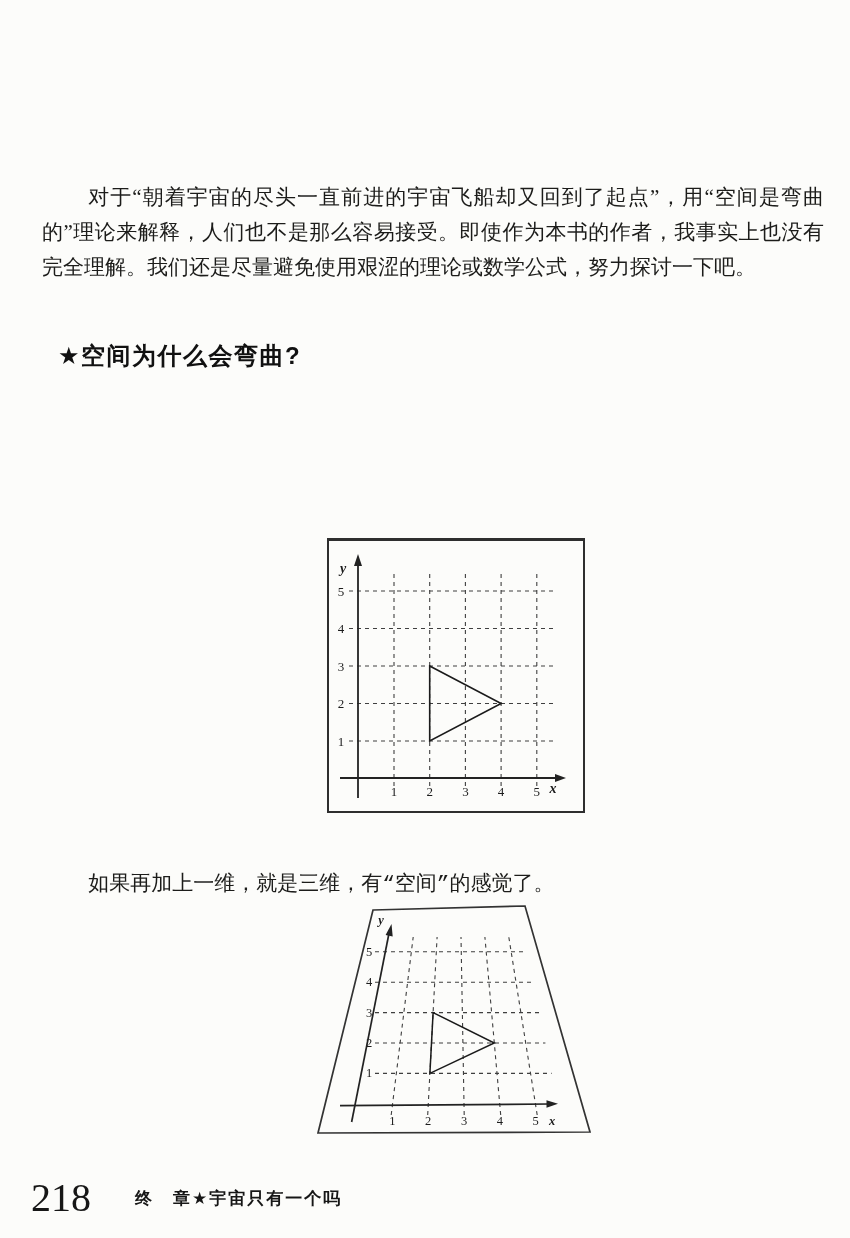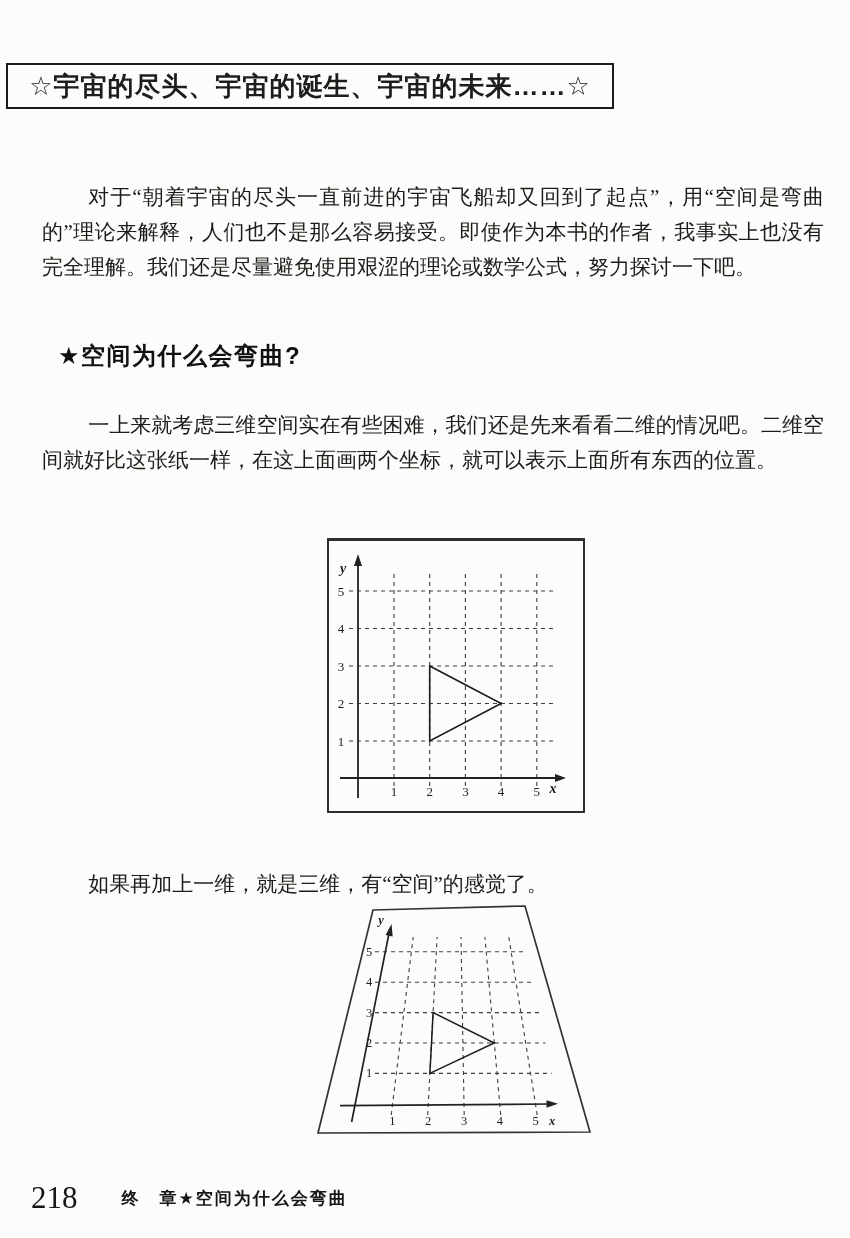--- a/index.html
+++ b/index.html
@@ -8,49 +8,45 @@
 
   .title-box{position:absolute;left:6px;top:63px;width:604px;height:42px;border:2px solid #1b1b1b;
     display:flex;align-items:center;justify-content:center;
     font-family:"Liberation Sans","DejaVu Sans",sans-serif;font-weight:bold;font-size:26px;letter-spacing:1px;}
 
   .body-para{position:absolute;left:42px;width:782px;font-size:21px;line-height:35px;
     text-indent:2.2em;text-align:justify;color:#1c1c1a;margin-top:24px;}
   .para-intro{top:156px;}
   .para-section{top:384px;}
   .fig-caption{position:absolute;left:42px;top:846px;width:782px;font-size:21px;line-height:35px;
-    text-indent:2.2em;color:#1c1c1a;}
+    text-indent:2.2em;color:#1c1c1a;font-family:Liberation Mono, monospace;}
 
   .section-heading{position:absolute;left:46px;top:328px;margin:12px;
     font-family:"Liberation Sans","DejaVu Sans",sans-serif;font-weight:bold;font-size:24px;letter-spacing:1.5px;color:#111;}
 
   .figure-2d{position:absolute;left:327px;top:538px;width:254px;height:270px;
     border:2px solid #2e2e2e;border-top-width:3px;}
   .figure-3d{position:absolute;left:285px;top:895px;width:335px;height:265px;}
   .figure-2d svg,.figure-3d svg{display:block;}
 
   .footer{position:absolute;left:31px;top:1181px;display:flex;align-items:flex-end;}
-  .page-number{font-family:"Liberation Serif","DejaVu Serif",serif;font-size:31px;line-height:34px;color:#161616;}
+  .page-number{font-family:"Liberation Serif","DejaVu Serif",serif;font-size:40px;line-height:34px;color:#161616;}
   .chapter-label{font-family:"Liberation Sans","DejaVu Sans",sans-serif;font-weight:bold;font-size:17px;
     letter-spacing:2px;margin-left:44px;margin-bottom:5px;color:#161616;}
 </style>
 </head>
 <body>
 
 <div class="page">
 
-  <div class="title-box">
-    <span>☆宇宙的尽头、宇宙的诞生、宇宙的未来……☆</span>
-  </div>
 
   <p class="body-para para-intro">对于“朝着宇宙的尽头一直前进的宇宙飞船却又回到了起点”，用“空间是弯曲的”理论来解释，人们也不是那么容易接受。即使作为本书的作者，我事实上也没有完全理解。我们还是尽量避免使用艰涩的理论或数学公式，努力探讨一下吧。</p>
 
   <h2 class="section-heading">★空间为什么会弯曲?</h2>
 
-  <p class="body-para para-section">一上来就考虑三维空间实在有些困难，我们还是先来看看二维的情况吧。二维空间就好比这张纸一样，在这上面画两个坐标，就可以表示上面所有东西的位置。</p>
 
   <div class="figure-2d">
     <svg id="svg-flat" width="254" height="270" viewBox="0 0 254 270">
         <line x1="65" y1="33" x2="65" y2="246" stroke="#3f3f3f" stroke-width="1.1" stroke-dasharray="4 4"></line>
         <text x="65" y="255" text-anchor="middle" font-size="13" fill="#1c1c1c" font-family="&quot;Liberation Serif&quot;,&quot;DejaVu Serif&quot;,serif" font-style="normal" font-weight="normal">1</text>
         <line x1="100.7" y1="33" x2="100.7" y2="246" stroke="#3f3f3f" stroke-width="1.1" stroke-dasharray="4 4"></line>
         <text x="100.7" y="255" text-anchor="middle" font-size="13" fill="#1c1c1c" font-family="&quot;Liberation Serif&quot;,&quot;DejaVu Serif&quot;,serif" font-style="normal" font-weight="normal">2</text>
         <line x1="136.4" y1="33" x2="136.4" y2="246" stroke="#3f3f3f" stroke-width="1.1" stroke-dasharray="4 4"></line>
         <text x="136.4" y="255" text-anchor="middle" font-size="13" fill="#1c1c1c" font-family="&quot;Liberation Serif&quot;,&quot;DejaVu Serif&quot;,serif" font-style="normal" font-weight="normal">3</text>
         <line x1="172.10000000000002" y1="33" x2="172.10000000000002" y2="246" stroke="#3f3f3f" stroke-width="1.1" stroke-dasharray="4 4"></line>
@@ -107,16 +103,16 @@
         <line x1="66.63366336633663" y1="227" x2="104.45544554455446" y2="36" stroke="#222222" stroke-width="1.7"></line>
         <polygon points="106.5,29 107.7,41.5 100.6,40.1" fill="#222222"></polygon>
         <text x="96" y="29" text-anchor="middle" font-size="12.5" fill="#1c1c1c" font-family="&quot;Liberation Serif&quot;,&quot;DejaVu Serif&quot;,serif" font-style="italic" font-weight="bold">y</text>
         <text x="267" y="230" text-anchor="middle" font-size="12.5" fill="#1c1c1c" font-family="&quot;Liberation Serif&quot;,&quot;DejaVu Serif&quot;,serif" font-style="italic" font-weight="bold">x</text>
         <polygon points="148.1,117.6 209.3,148.0 144.9,178.4" fill="none" stroke="#1b1b1b" stroke-width="1.5"></polygon>
       </svg>
   </div>
 
   <div class="footer">
     <span class="page-number">218</span>
-    <span class="chapter-label">终　章★空间为什么会弯曲</span>
+    <span class="chapter-label">终　章★宇宙只有一个吗</span>
   </div>
 
 </div>
 
 </body></html>

